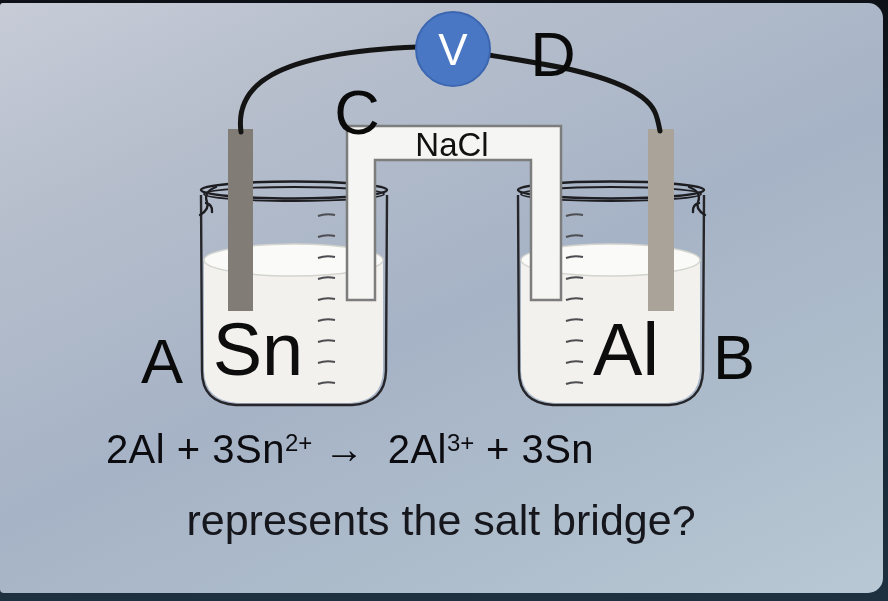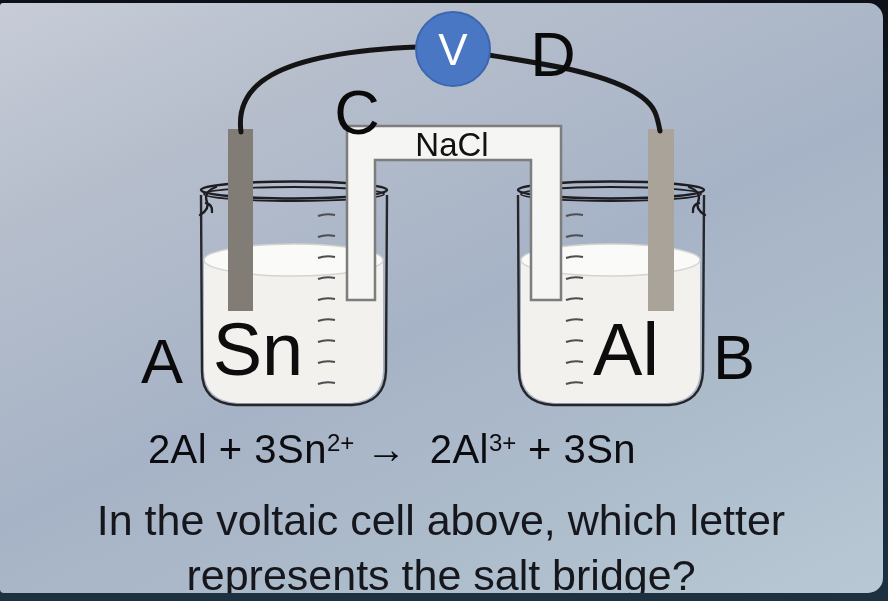--- a/index.html
+++ b/index.html
@@ -11,21 +11,21 @@
   .card {
     position: absolute; left: 0; top: 3px; right: 5px; bottom: 8px;
     border-radius: 3px 15px 15px 4px;
     background: linear-gradient(155deg, #c7ccd7 0%, #b6becc 22%, #a6b3c6 52%, #adbccb 75%, #b8c8d4 100%);
     overflow: hidden;
   }
   .diagram-svg { position: absolute; left: 0; top: 0; width: 888px; height: 425px; }
   .equation {
     position: absolute; left: 0; top: 424px; width: 700px;
     text-align: center; white-space: pre;
-    font-size: 40px; color: #0c0c10; letter-spacing: 0.5px; margin-left: 42px;
+    font-size: 40px; color: #0c0c10; letter-spacing: 0.5px;
   }
   .equation .sup { font-size: 60%; position: relative; top: -0.5em; letter-spacing: 0; }
   .question {
     position: absolute; left: 0; top: 490px; width: 882px;
     text-align: center; font-size: 43px; line-height: 55px; color: #16161d;
   }
   text { font-family: "Liberation Sans", sans-serif; }
   .big-letter { font-size: 63px; fill: #0a0a0a; }
   .metal-label { font-size: 74px; fill: #0d0d0d; }
   .nacl-label { font-size: 33px; fill: #111; }
@@ -96,17 +96,16 @@
 
     <text class="big-letter" x="162" y="380" text-anchor="middle">A</text>
     <text class="big-letter" x="734" y="376" text-anchor="middle">B</text>
     <text class="big-letter" x="357" y="131" text-anchor="middle">C</text>
     <text class="big-letter" x="553" y="73" text-anchor="middle">D</text>
   </svg>
 
   <div class="equation"><span>2Al + 3Sn</span><span class="sup">2+</span><span> →  2Al</span><span class="sup">3+</span><span> + 3Sn</span></div>
 
   <div class="question">
-    <div>In the voltaic cell above, which letter</div>
     <div>represents the salt bridge?</div>
   </div>
 
 </div>
 
 </body></html>

